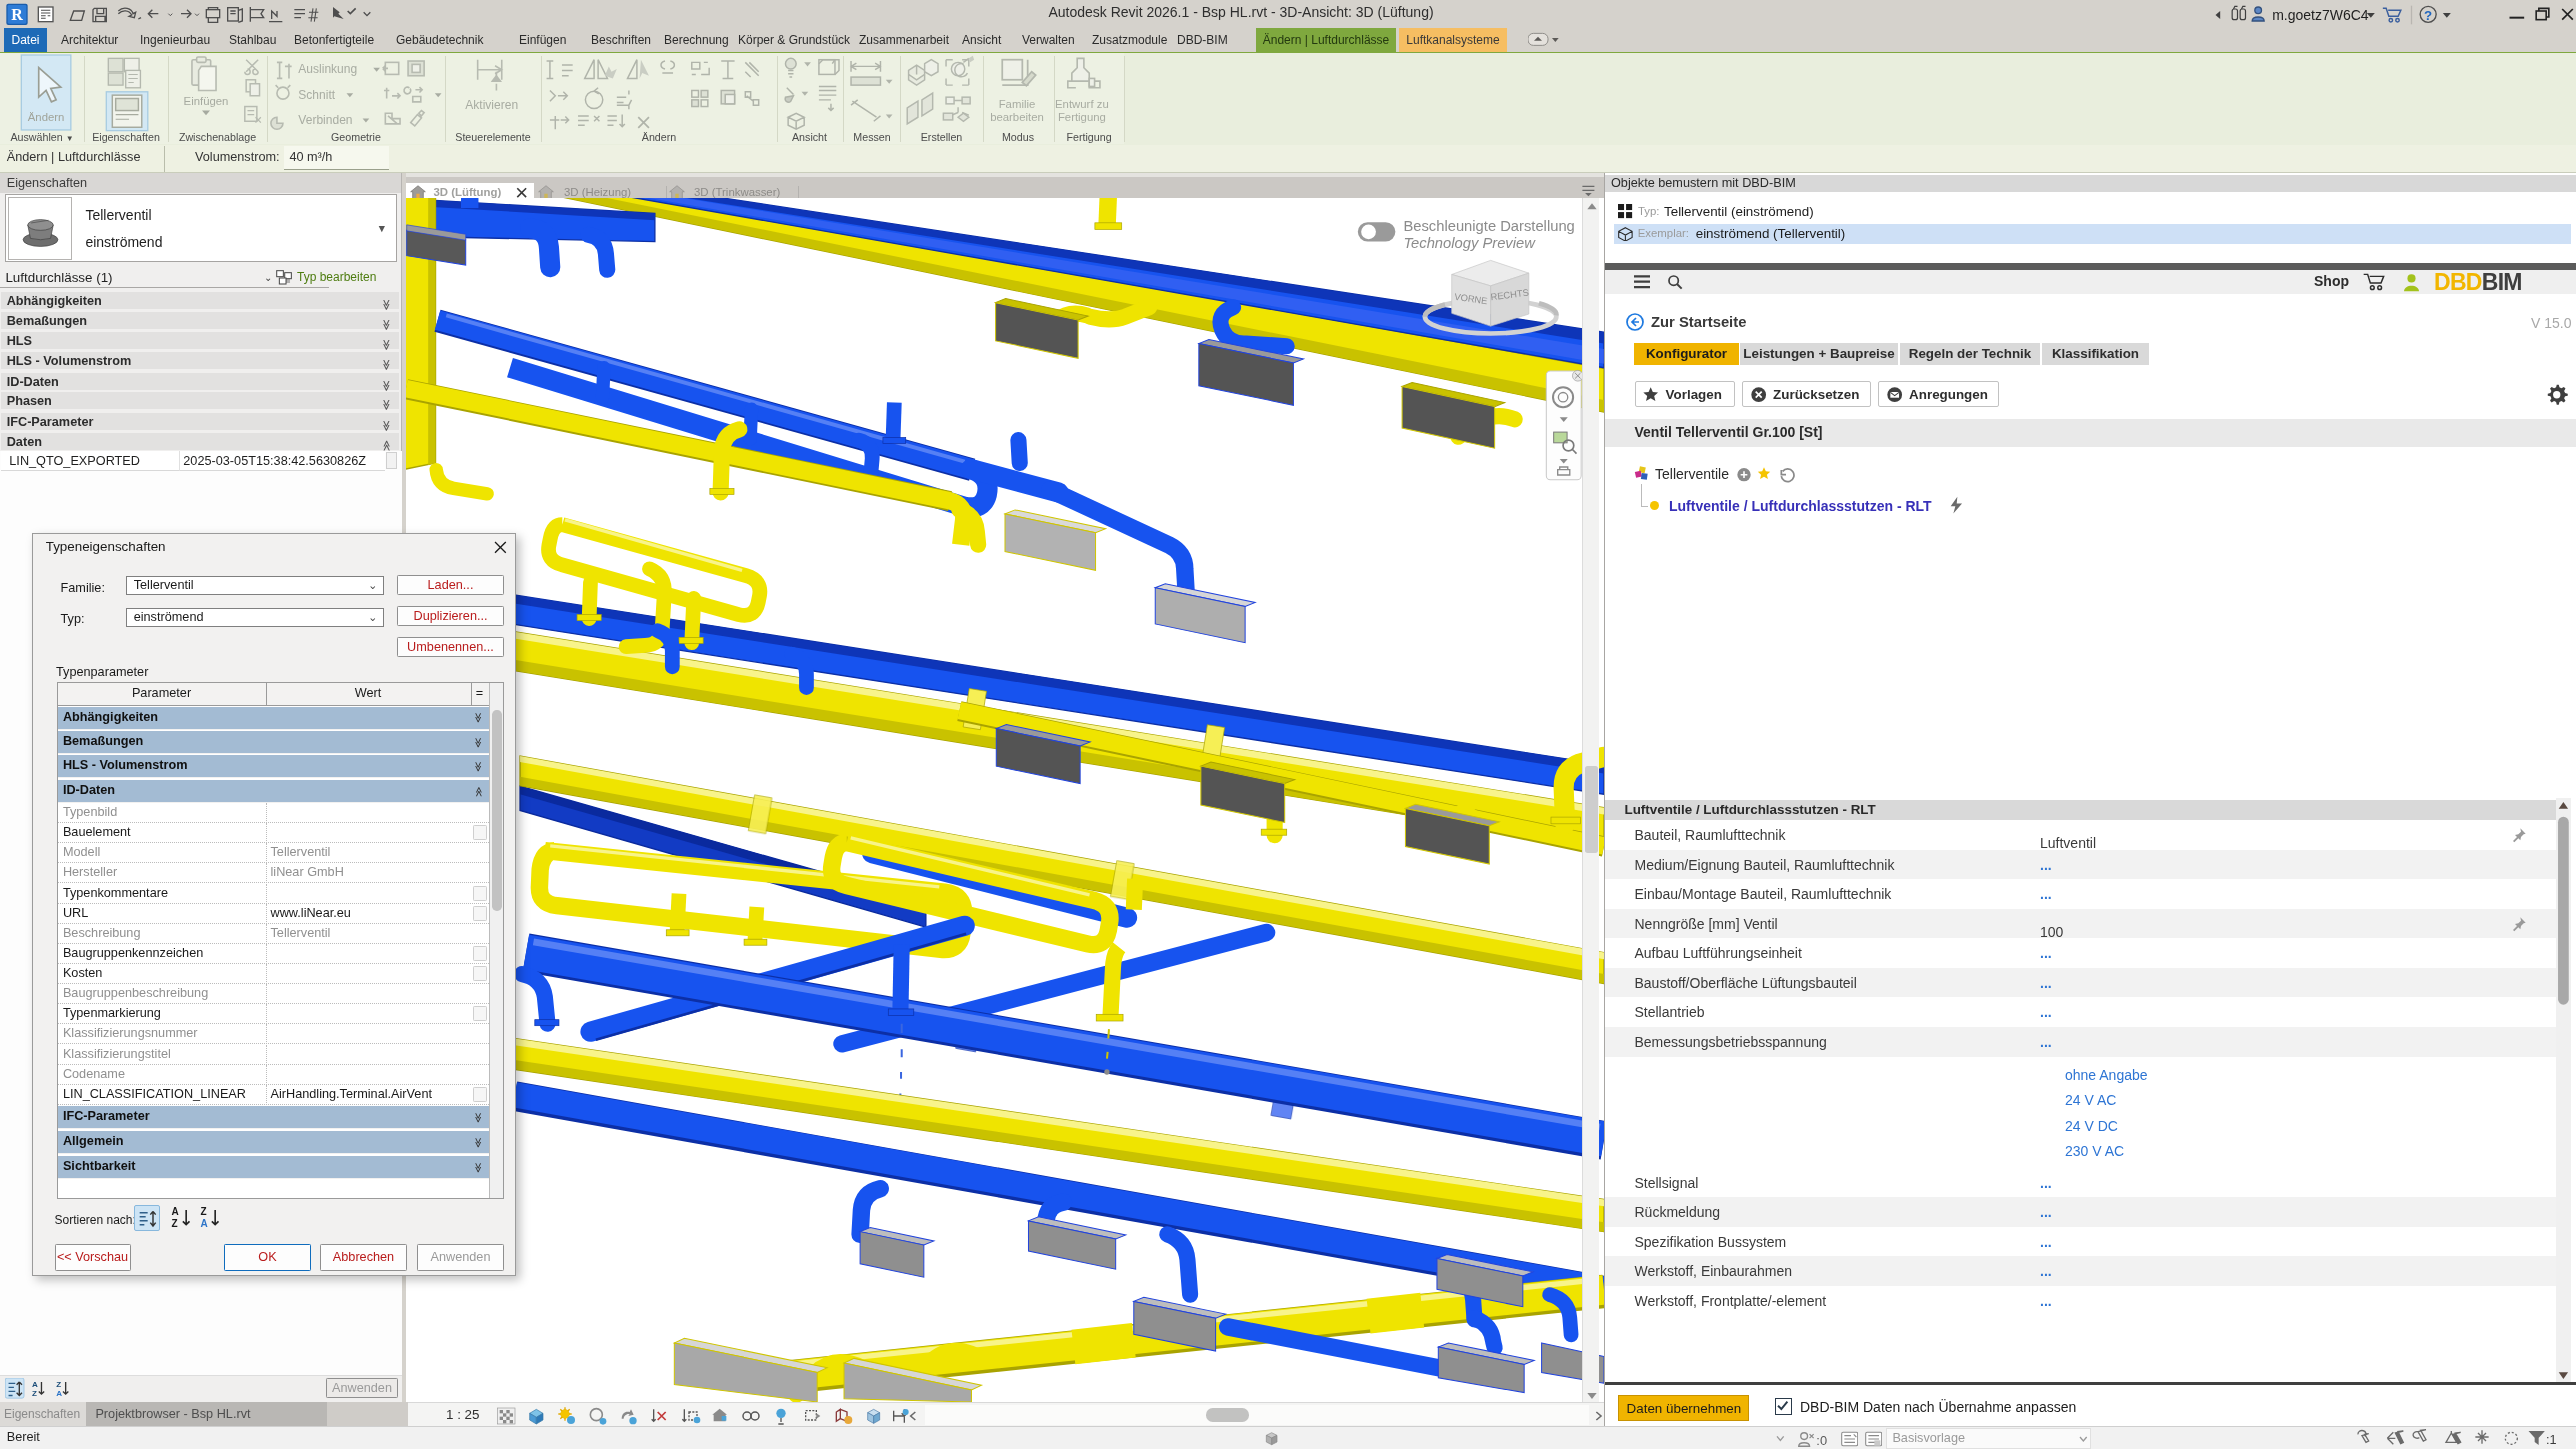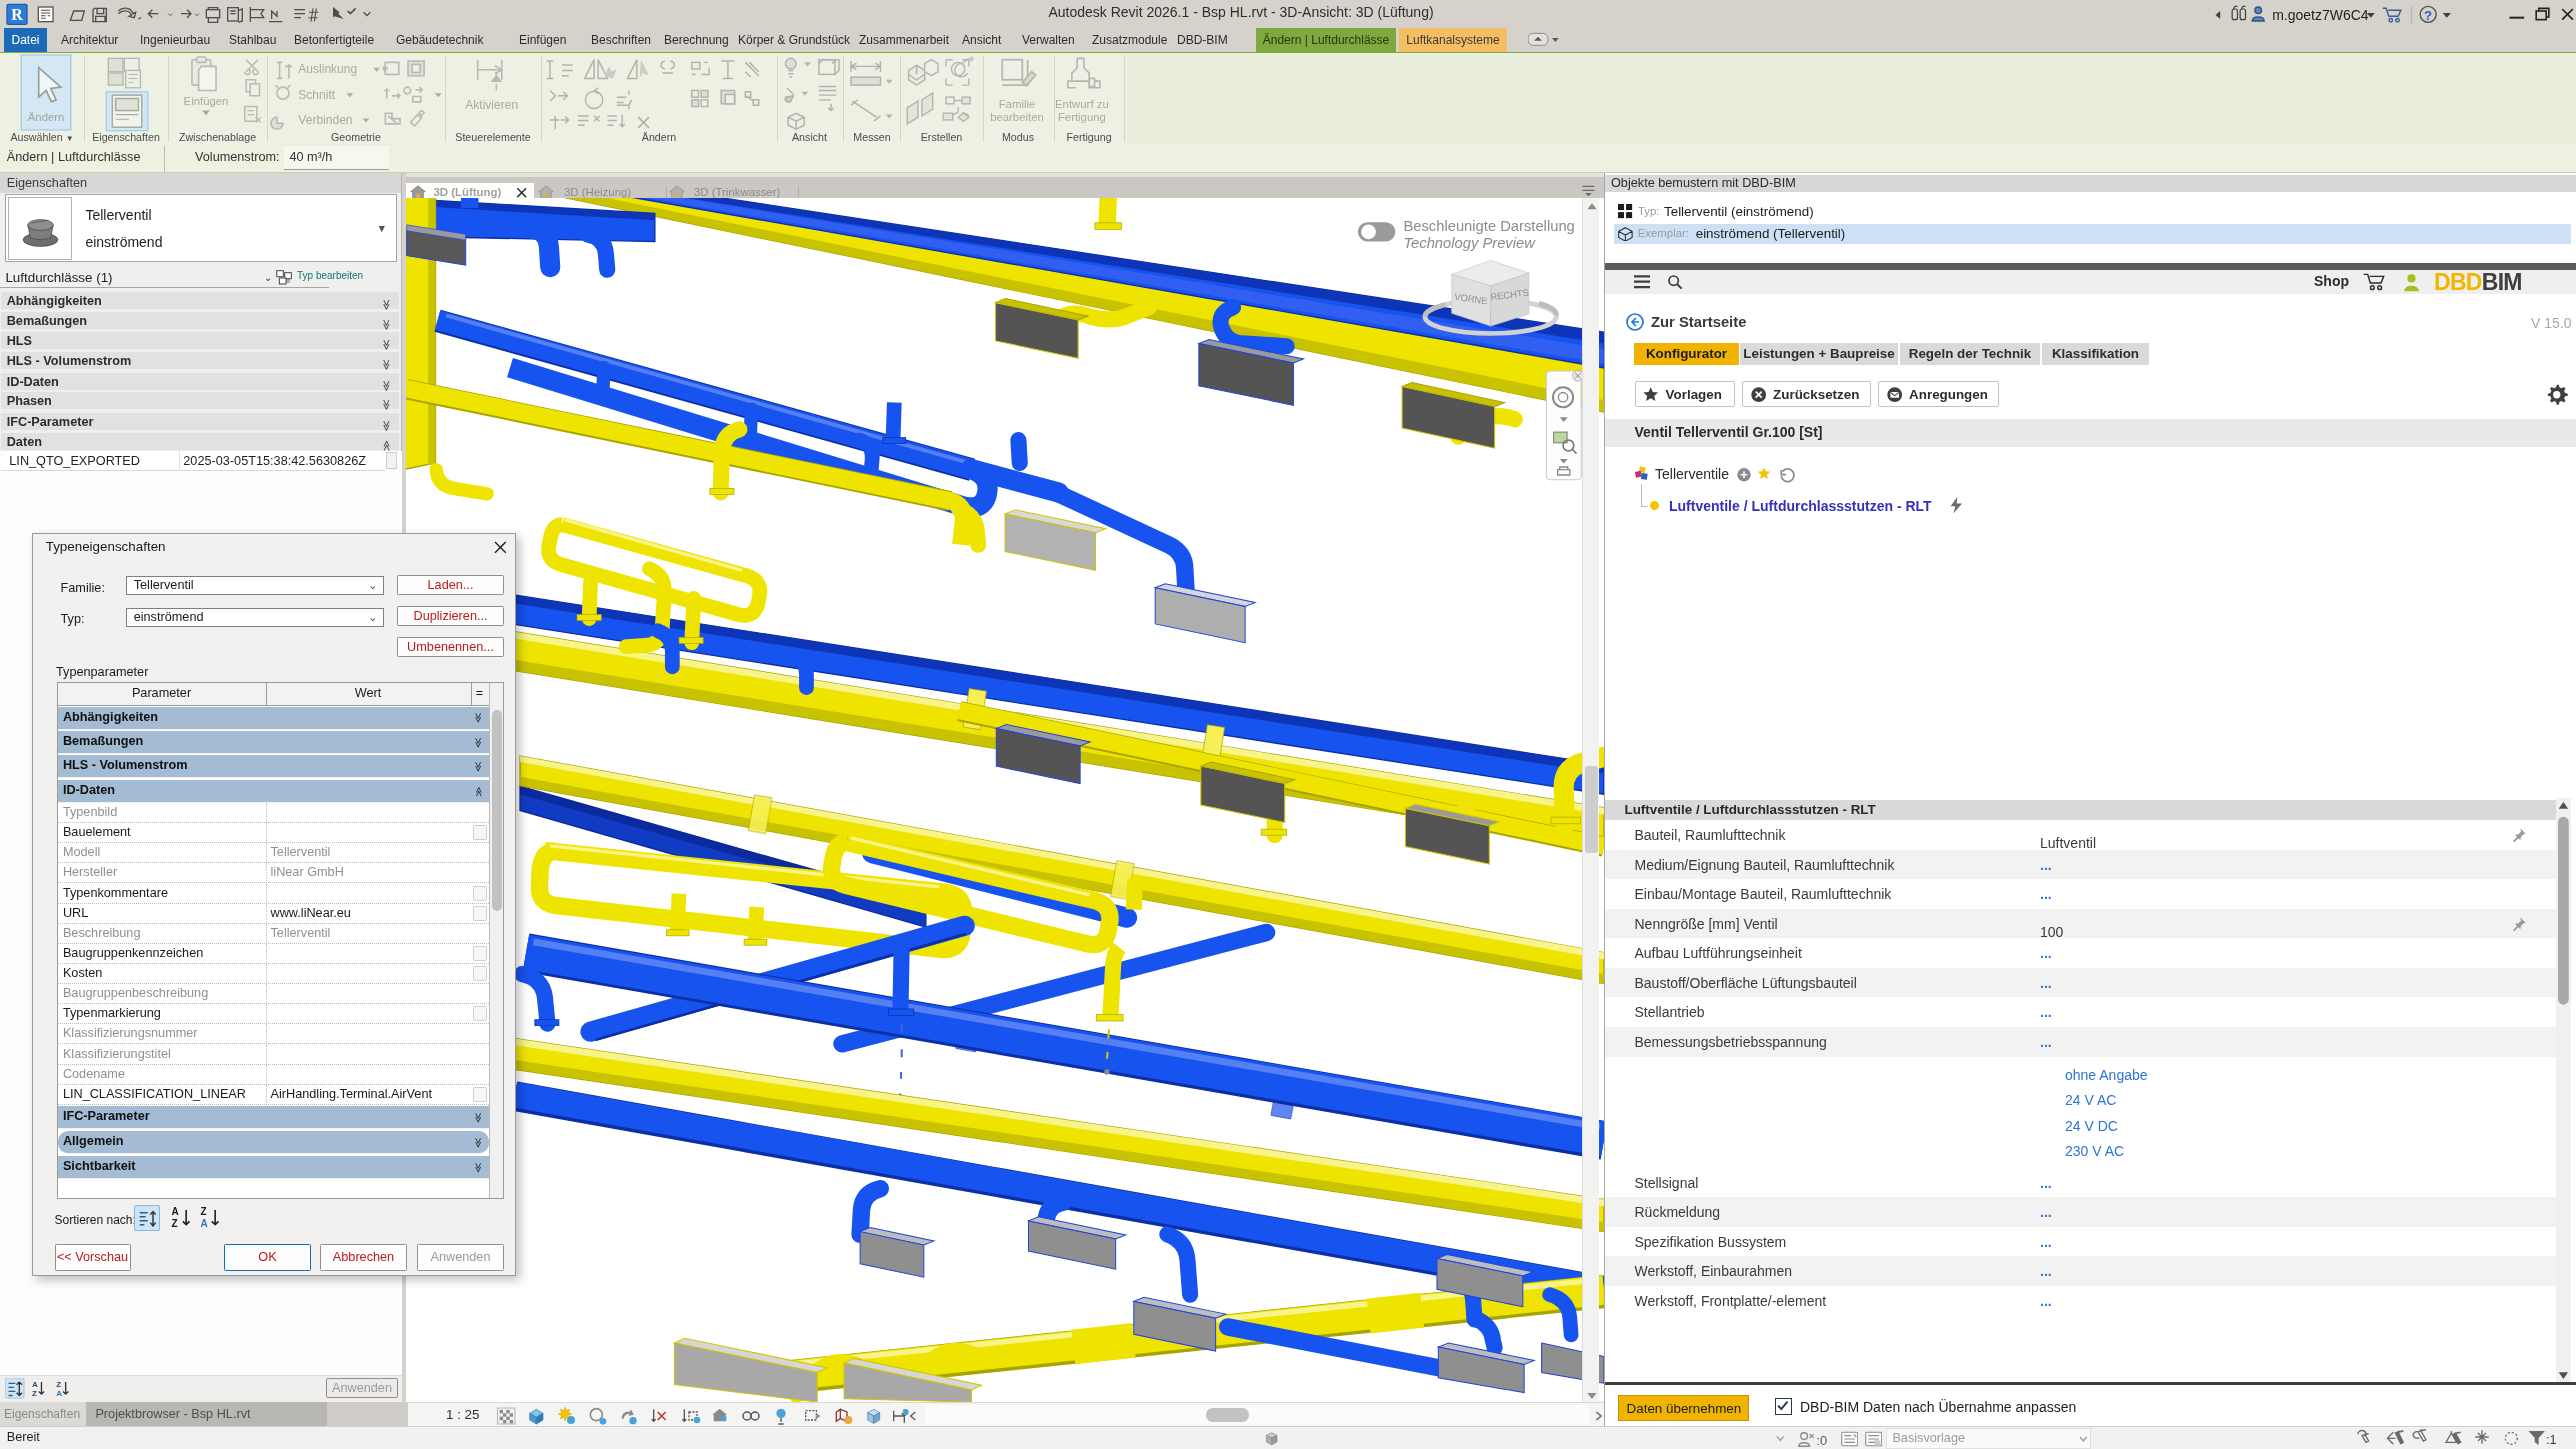--- a/index.html
+++ b/index.html
@@ -351,21 +351,21 @@
     <div class="abs" style="left:264px;top:99px;color:#444;font-size:10px;">⌄</div>
     <div class="abs" style="left:0px;top:114px;width:329px;height:0.7px;background:#a9a7a5;"></div>
     <svg class="abs" style="left:276px;top:97px" width="17.4" height="16" viewBox="0 0 26 24">
       <g stroke="#4e4e4e" fill="#fff" stroke-width="1.6">
         <rect x="1" y="1" width="10" height="9"></rect>
           <rect x="13" y="4" width="10" height="9"></rect>
         <rect x="5" y="12" width="10" height="9"></rect>
           <path d="M15 15 h6 m-6 3 h6" stroke-width="1.2"></path>
       </g>
     </svg>
-    <div class="abs" style="left:297px;top:97px;font-size:10px;color:#0f766e;">Typ bearbeiten</div>
+    <div class="abs" style="left:297px;top:97px;font-size:12px;color:#4d7c0f;">Typ bearbeiten</div>
     <div class="sechead" style="top:119px;">Abhängigkeiten<span class="chev">≫</span></div>
     <div class="sechead" style="top:139px;">Bemaßungen<span class="chev">≫</span></div>
     <div class="sechead" style="top:159px;">HLS<span class="chev">≫</span></div>
     <div class="sechead" style="top:179px;">HLS - Volumenstrom<span class="chev">≫</span></div>
     <div class="sechead" style="top:200px;">ID-Daten<span class="chev">≫</span></div>
     <div class="sechead" style="top:219px;">Phasen<span class="chev">≫</span></div>
     <div class="sechead" style="top:240px;">IFC-Parameter<span class="chev">≫</span></div>
     <div class="sechead" style="top:260px;">Daten<span class="chev" style="transform:rotate(-90deg)">≫</span></div>
     <div class="abs" style="left:0;top:278px;width:402px;height:924px;background:#fdfdfd;"></div>
     <div class="abs" style="left:1.3px;top:278px;width:384px;height:19.5px;background:#fff;border-bottom:0.7px solid #d8d8d8;">
@@ -955,21 +955,21 @@
       <div class="drow g" style="top:241px;">Beschreibung<b>Tellerventil</b></div>
       <div class="drow" style="top:261px;">Baugruppenkennzeichen<i></i></div>
       <div class="drow" style="top:281px;">Kosten<i></i></div>
       <div class="drow g" style="top:301px;">Baugruppenbeschreibung</div>
       <div class="drow" style="top:321px;">Typenmarkierung<i></i></div>
       <div class="drow g" style="top:341px;">Klassifizierungsnummer</div>
       <div class="drow g" style="top:362px;">Klassifizierungstitel</div>
       <div class="drow g" style="top:382px;">Codename</div>
       <div class="drow" style="top:402px;">LIN_CLASSIFICATION_LINEAR<b style="color:#1a1a1a">AirHandling.Terminal.AirVent</b><i></i></div>
       <div class="dsec" style="top:423px;">IFC-Parameter<span class="dchev">≫</span></div>
-      <div class="dsec" style="top:448px;border-radius:10px;">Allgemein<span class="dchev">≫</span></div>
+      <div class="dsec" style="top:448px;">Allgemein<span class="dchev">≫</span></div>
       <div class="dsec" style="top:473px;">Sichtbarkeit<span class="dchev">≫</span></div>
       <div class="abs" style="left:431px;top:0;width:14.8px;height:515px;background:#f0f0f0;border-left:0.7px solid #bbb;">
         <div class="abs" style="left:2px;top:27px;width:10px;height:201px;background:#c2c2c2;border-radius:4.7px;"></div>
       </div>
     </div>
     <div class="abs" style="left:21.5px;top:679px;font-size:12px;color:#1a1a1a;">Sortieren nach:</div>
     <div class="abs" style="left:101px;top:671px;width:25.5px;height:25.5px;background:#cde4f5;border:0.7px solid #88b8dd;border-radius:2px;">
       <svg width="24" height="24" viewBox="0 0 36 36">
           <g stroke="#2e5f8a" stroke-width="2.2" fill="none">
             <path d="M7 10 h12 M7 16 h9 M7 22 h12 M7 28 h7"></path>

